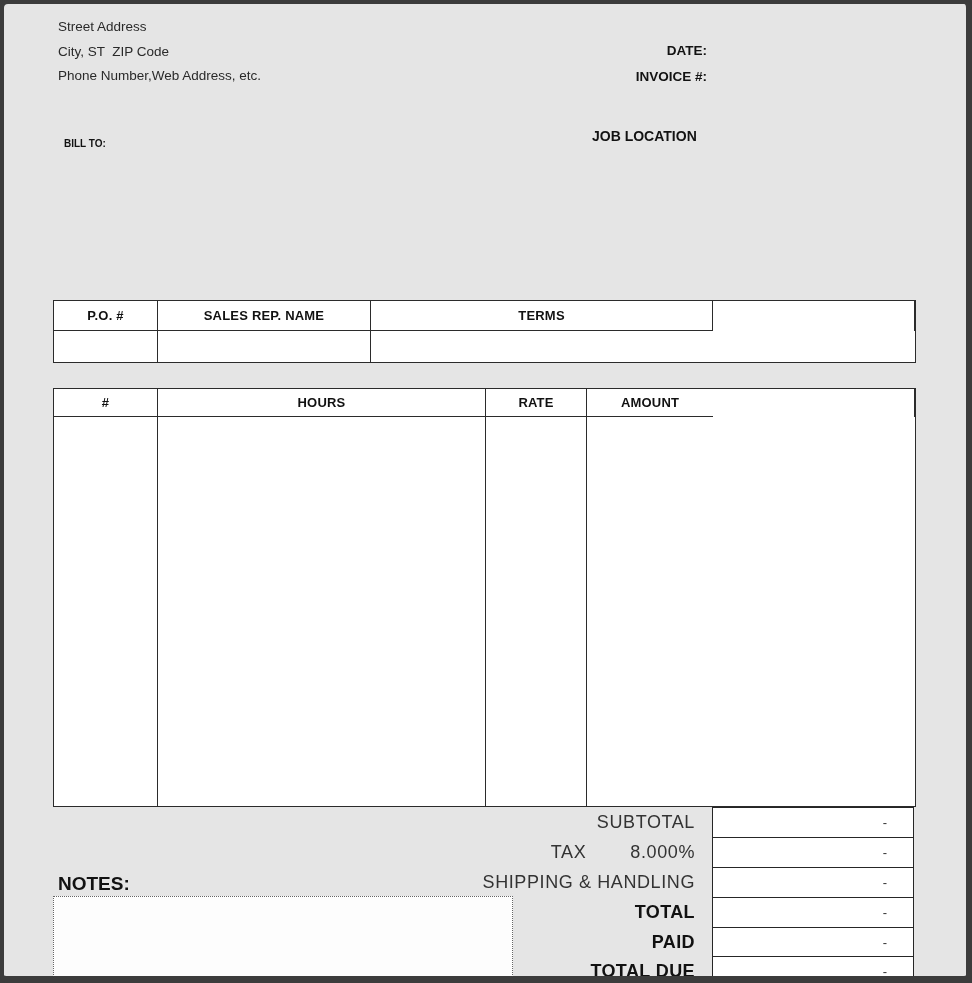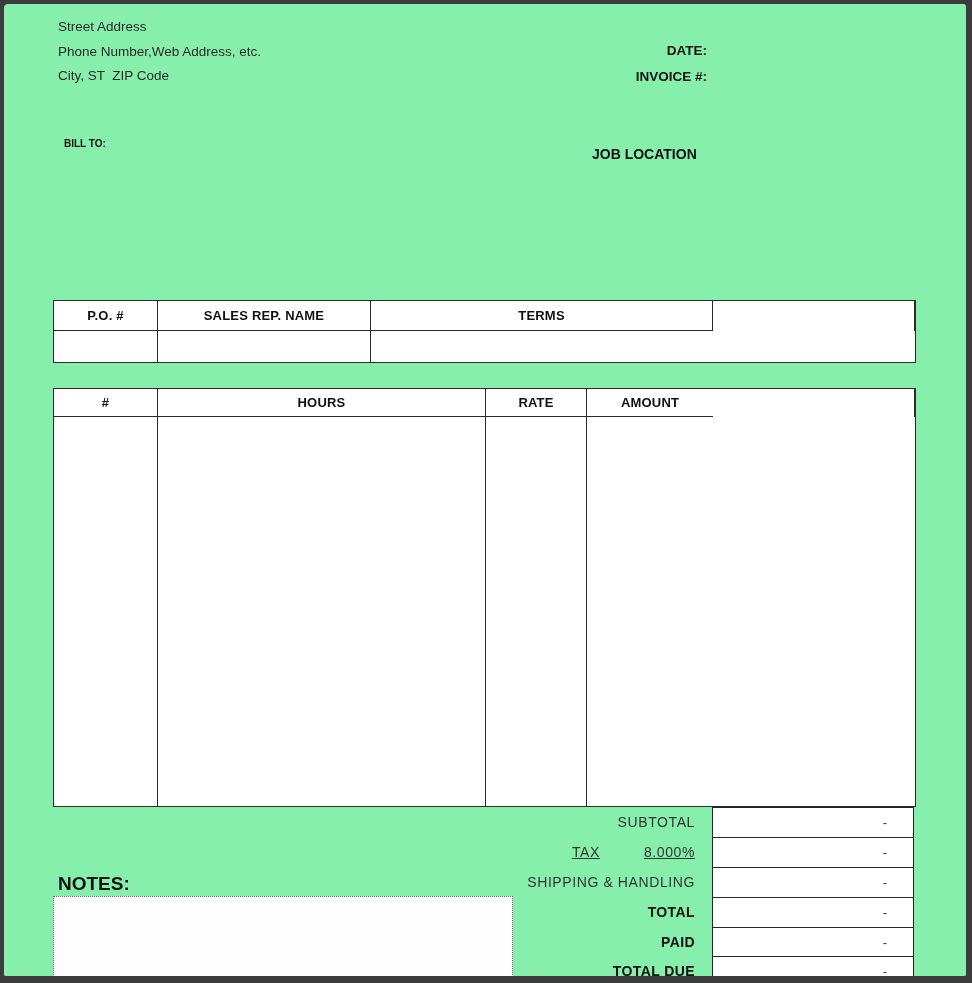--- a/index.html
+++ b/index.html
@@ -1,57 +1,57 @@
 <!DOCTYPE html>
 <html><head>
 <meta charset="utf-8">
 <style>
   html,body{margin:0;padding:0;background:#3c3c3c;}
   .page{
     position:relative;
     box-sizing:border-box;
     width:972px;height:983px;
-    background:#86efac;
+    background:#e5e5e5;
     border-left:4px solid #3c3c3c;
     border-top:4px solid #3c3c3c;
     border-right:6px solid #3c3c3c;
     border-bottom:7px solid #3c3c3c;
     overflow:hidden;
     font-family:"Liberation Sans","DejaVu Sans",sans-serif;
     color:#222;
     border-radius:8px;
   }
   .abs{position:absolute;}
   .bold{font-weight:bold;color:#121212;}
   .pre{white-space:pre;}
 
   
   .address{left:54px;top:11px;font-size:13.5px;line-height:24.5px;color:#2a2a2a;}
   .meta{right:259px;top:34px;text-align:right;font-size:13.5px;line-height:25.5px;}
   .bill-to{left:60px;top:134px;font-size:10px;}
-  .job-loc{left:588px;top:142px;font-size:14px;}
+  .job-loc{left:588px;top:124px;font-size:14px;}
 
   
   .tbl{display:grid;border:1px solid #2b2b2b;background:#fff;}
   .tbl1{left:49px;top:296px;width:861px;grid-template-columns:104px 213px 342px 1fr;grid-template-rows:30px 31px;text-align:center;}
   .tbl2{left:49px;top:384px;width:861px;grid-template-columns:104px 328px 101px 126px 1fr;grid-template-rows:28px 389px;}
   .th{
     display:flex;align-items:center;justify-content:center;
     font-weight:bold;font-size:13px;color:#111;
     border-right:1px solid #2b2b2b;border-bottom:1px solid #2b2b2b;
     letter-spacing:.2px;
   }
   .td{border-right:1px solid #2b2b2b;}
   .last{border-right:none;}
 
   
   .t-label{
     right:271px;width:420px;height:30px;line-height:30px;
     display:flex;justify-content:flex-end;align-items:center;
-    font-size:14px;color:#333;letter-spacing:.6px;
+    font-size:18px;color:#333;letter-spacing:.6px;
   }
   .t-label.bold{color:#111;letter-spacing:.4px;}
   .t-spacer{display:inline-block;width:44px;}
   .t-cell{
     left:708px;width:202px;height:31px;
     box-sizing:border-box;border:1px solid #262626;background:#fff;
     font-size:13px;color:#333;text-align:right;
     line-height:29px;padding-right:26px;
   }
 
@@ -62,22 +62,22 @@
     border:1px dotted #666;background:#fdfdfd;
   }
 </style>
 </head>
 <body>
 
 <div class="page">
 
   <div class="abs address">
     <div class="pre">Street Address</div>
+    <div class="pre">City, ST  ZIP Code</div>
     <div class="pre">Phone Number,Web Address, etc.</div>
-    <div class="pre">City, ST  ZIP Code</div>
   </div>
 
   <div class="abs meta">
     <div class="bold">DATE:</div>
     <div class="bold">INVOICE #:</div>
   </div>
 
   <div class="abs bill-to bold">BILL TO:</div>
   <div class="abs job-loc bold">JOB LOCATION</div>
 
@@ -99,21 +99,21 @@
     <div class="td"></div>
     <div class="td"></div>
     <div class="td"></div>
     <div class="td"></div>
     <div class="td last"></div>
   </div>
 
   <div class="abs t-label" style="top:803px;">
     <span>SUBTOTAL</span>
   </div>
-  <div class="abs t-label" style="top:833px;text-decoration:underline;">
+  <div class="abs t-label" style="top:833px;">
     <span>TAX</span>
     <span class="t-spacer"></span>
     <span>8.000%</span>
   </div>
   <div class="abs t-label" style="top:863px;">
     <span>SHIPPING &amp; HANDLING</span>
   </div>
   <div class="abs t-label bold" style="top:893px;">
     <span>TOTAL</span>
   </div>

